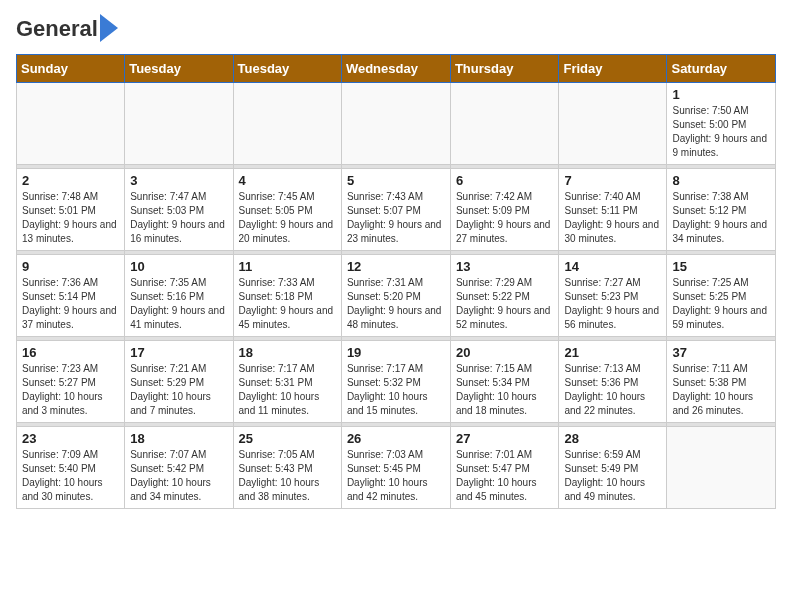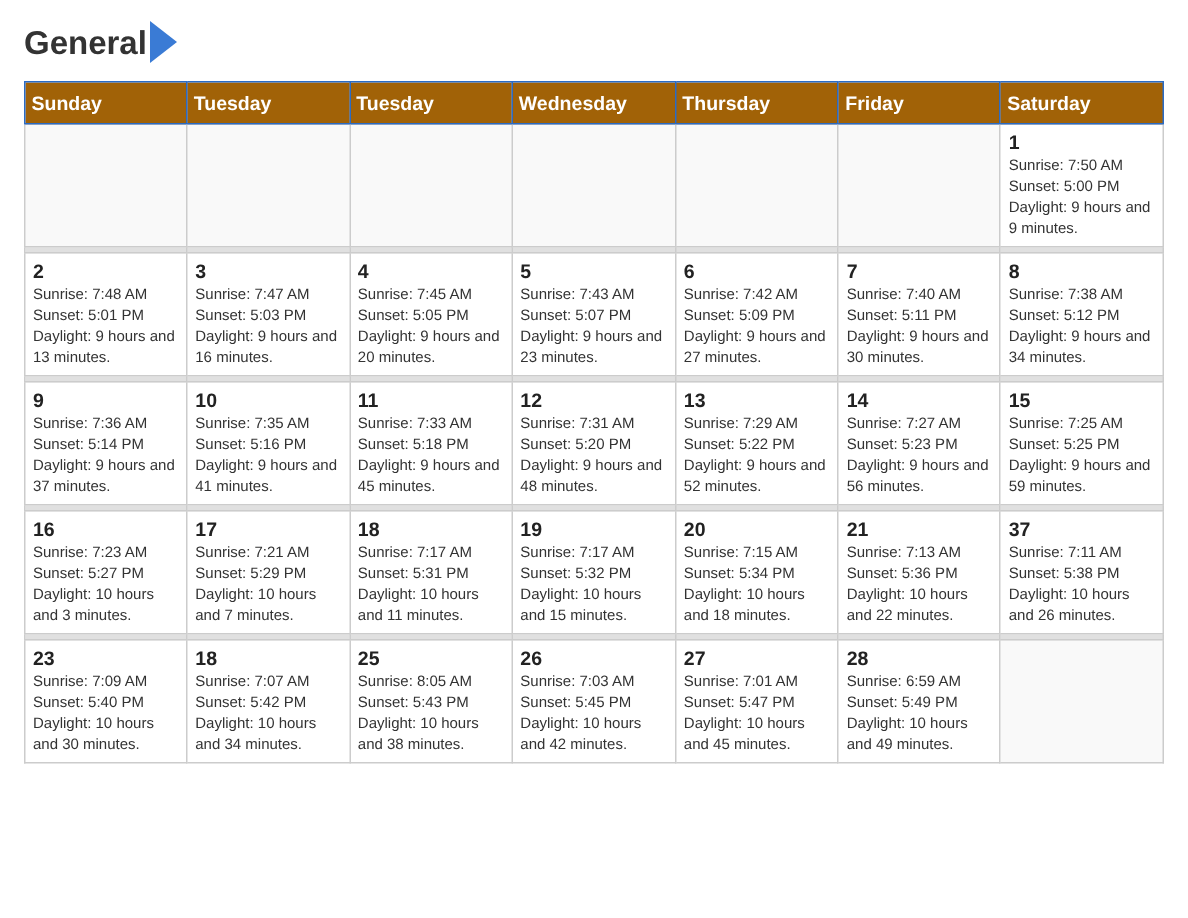--- a/index.html
+++ b/index.html
@@ -311,21 +311,21 @@
 Daylight: 10 hours and 30 minutes.</div>
         </td>
         <td>
           <span class="day-num">18</span>
           <div class="day-info">Sunrise: 7:07 AM
 Sunset: 5:42 PM
 Daylight: 10 hours and 34 minutes.</div>
         </td>
         <td>
           <span class="day-num">25</span>
-          <div class="day-info">Sunrise: 8:05 AM
+          <div class="day-info">Sunrise: 7:05 AM
 Sunset: 5:43 PM
 Daylight: 10 hours and 38 minutes.</div>
         </td>
         <td>
           <span class="day-num">26</span>
           <div class="day-info">Sunrise: 7:03 AM
 Sunset: 5:45 PM
 Daylight: 10 hours and 42 minutes.</div>
         </td>
         <td>

